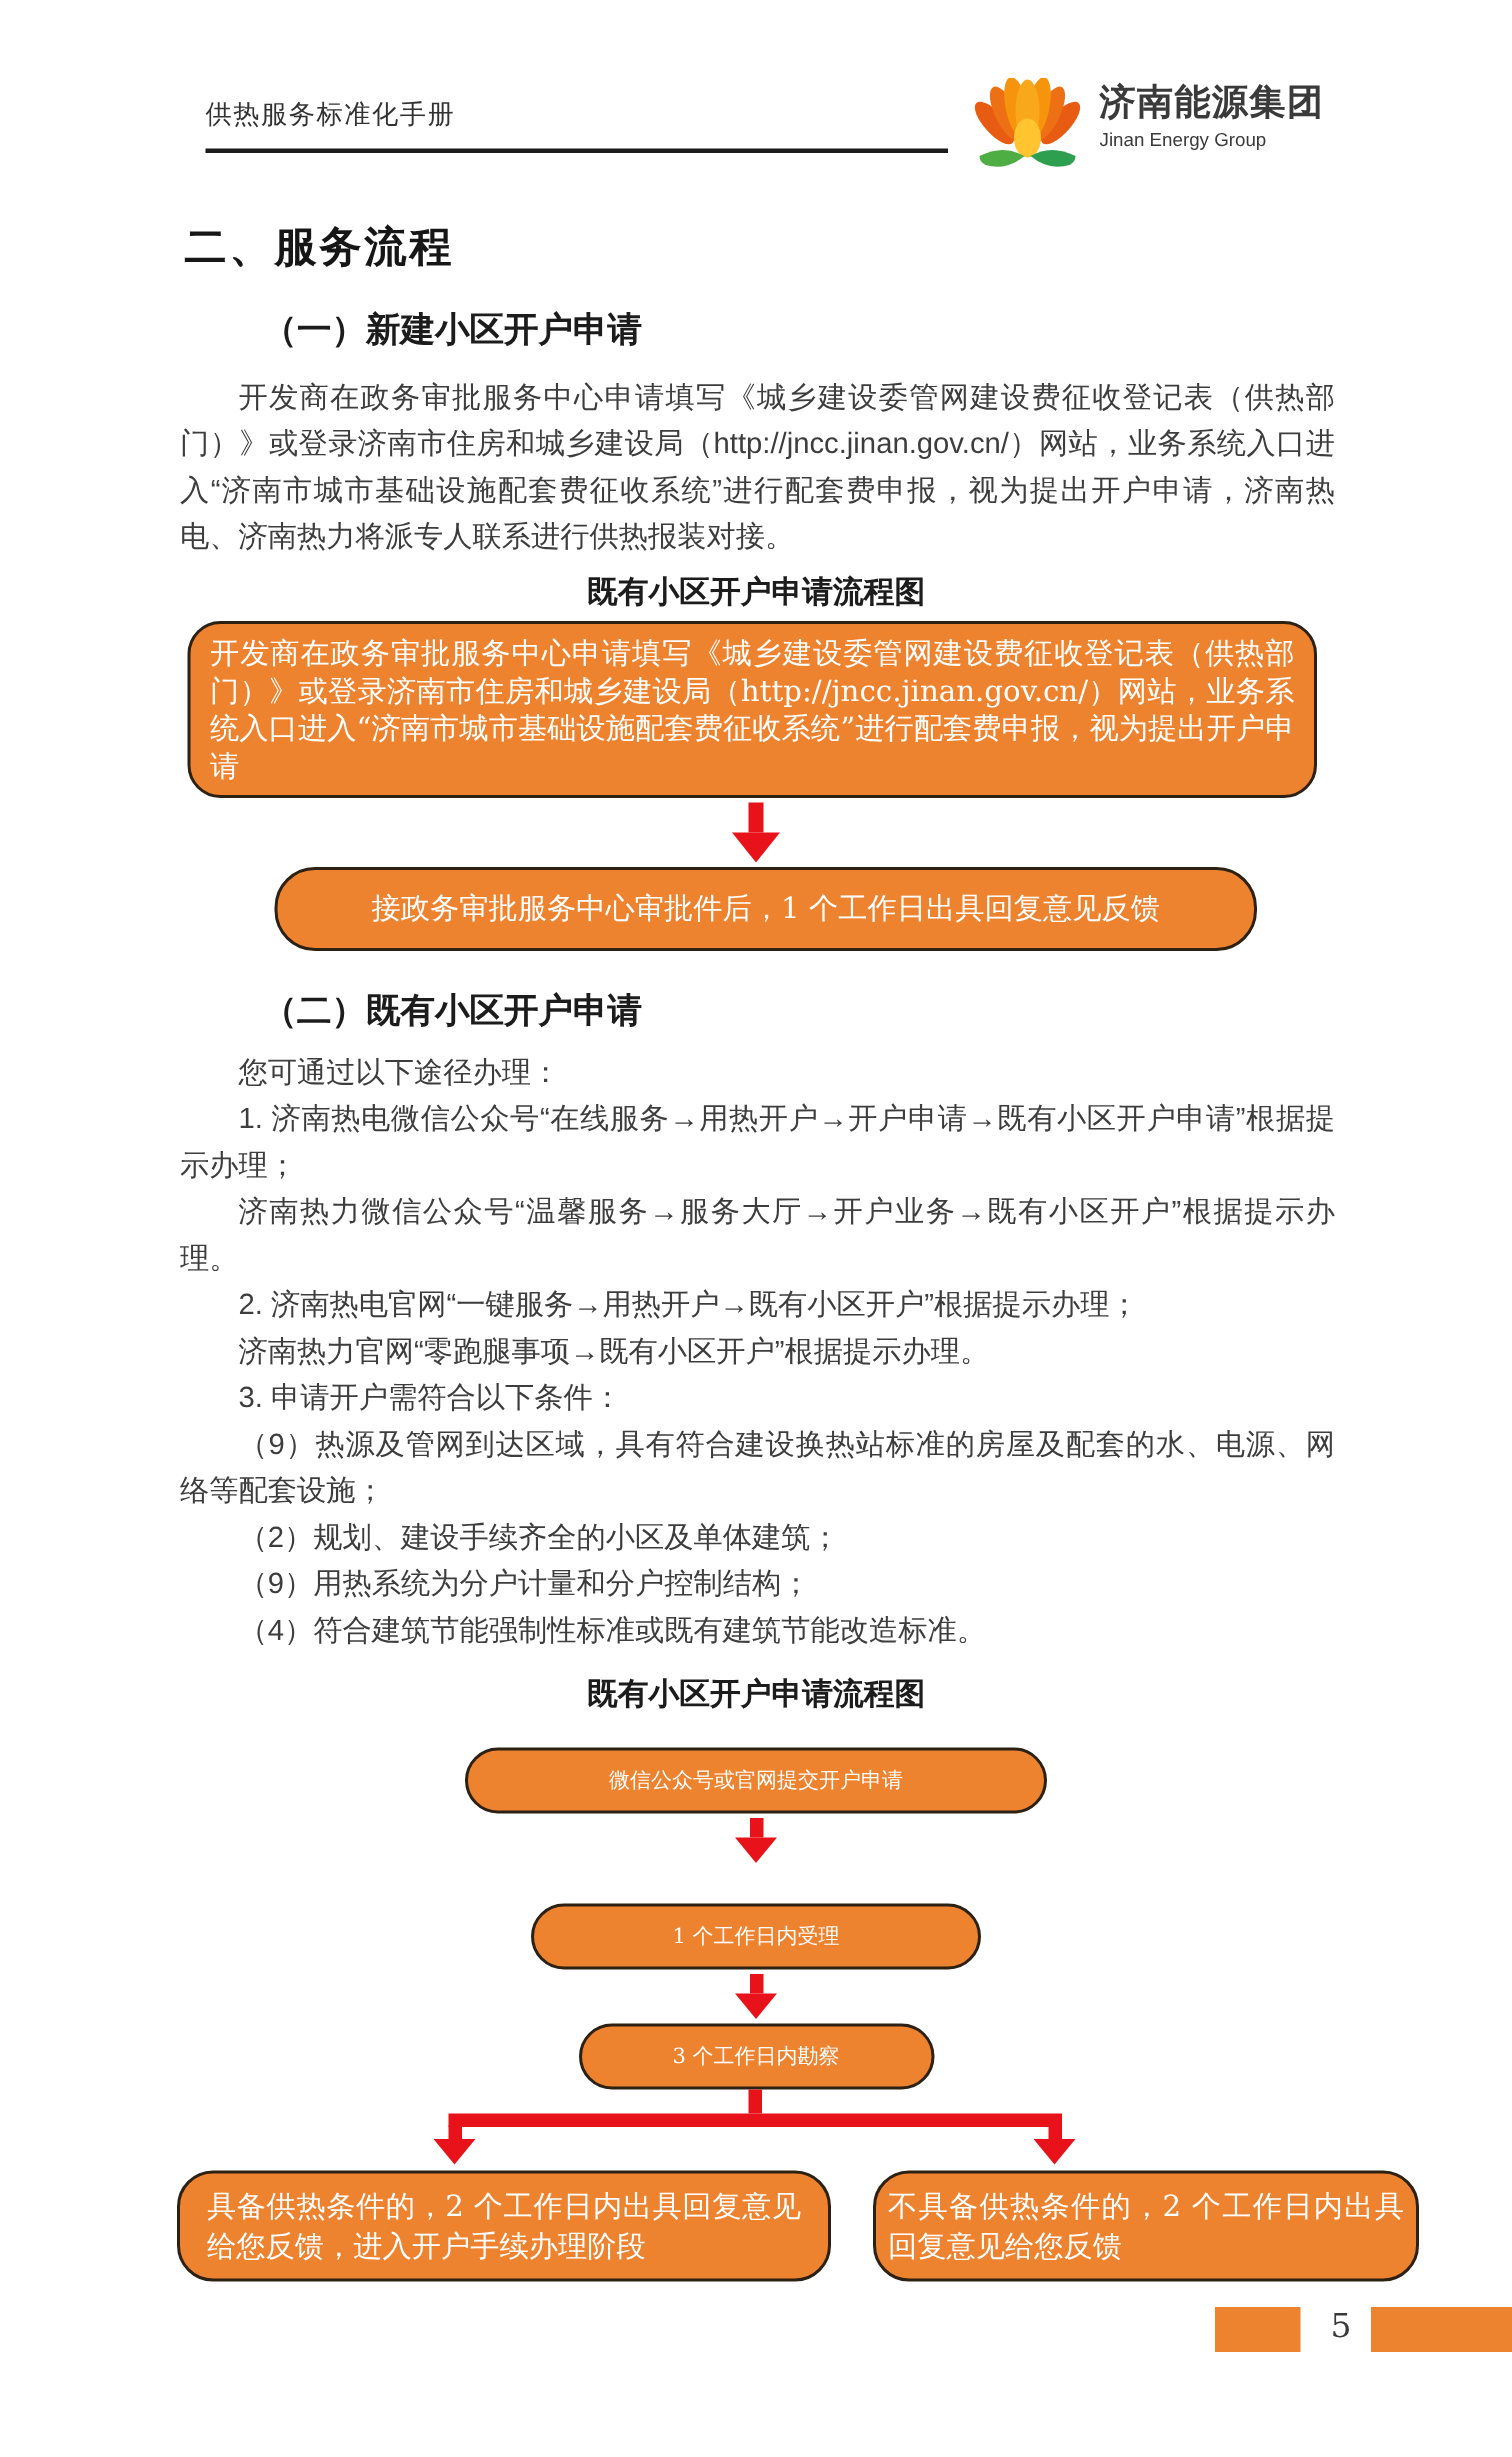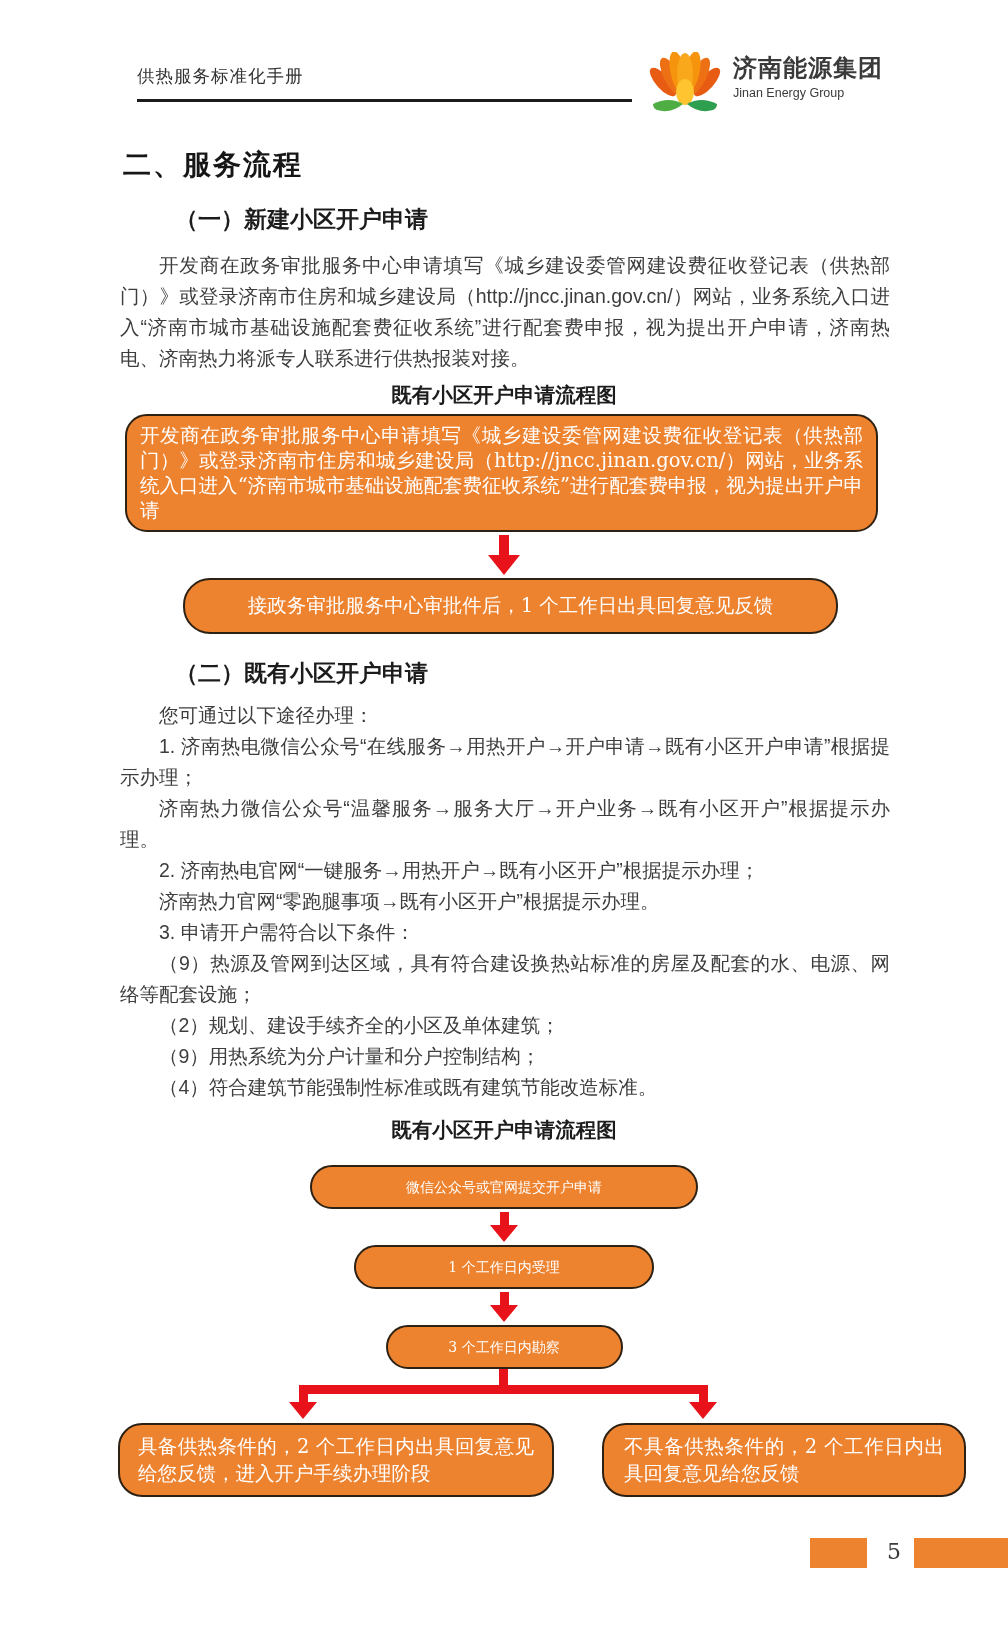--- a/index.html
+++ b/index.html
@@ -68,39 +68,39 @@
 
   
   .chart2 { margin-top:24px; display:flex; flex-direction:column; align-items:center; }
   .fbox-step {
     border-radius:22px;
     padding:7px 0;
     font-size:14px; line-height:26px;
     text-align:center;
   }
   .step-a { width:388px; }
-  .step-b { width:300px; }
+  .step-b { width:300px;margin-top:24px; }
   .step-c { width:237px; }
 
   .branch { position:relative; width:100%; height:52px; }
   .branch .stem   { position:absolute; left:499px; top:0; width:9px; height:16px; background:#E8131A; }
   .branch .hbar   { position:absolute; left:299px; top:16px; width:409px; height:9px; background:#E8131A; }
   .branch .drop-l { position:absolute; left:299px; top:24px; width:9px; height:9px; background:#E8131A; }
   .branch .drop-r { position:absolute; left:699px; top:24px; width:9px; height:9px; background:#E8131A; }
   .branch .head-l { position:absolute; left:289px; top:33px; width:0; height:0; border-left:14px solid transparent; border-right:14px solid transparent; border-top:17px solid #E8131A; }
   .branch .head-r { position:absolute; left:689px; top:33px; width:0; height:0; border-left:14px solid transparent; border-right:14px solid transparent; border-top:17px solid #E8131A; }
 
   .bottom-row { width:100%; display:flex; padding-left:118px; margin-top:2px; }
   .fbox-bottom {
     border-radius:24px;
     font-size:19.5px; line-height:27px;
     text-align:justify;
   }
   .bottom-left  { width:436px; padding:8px 18px; }
-  .bottom-right { width:364px; margin-left:48px; padding:8px 20px; display:flex; align-items:center; }
+  .bottom-right { width:364px; margin-left:28px; padding:8px 8px; display:flex; align-items:center; }
 
   
   .footer-bar { position:absolute; background:#ED822F; height:30px; top:1538px; }
   .footer-bar.left  { left:810px; width:57px; }
   .footer-bar.right { left:914px; width:94px; }
   .page-number { position:absolute; top:1539px; left:876px; width:36px; text-align:center; font-family:"DejaVu Serif", serif; font-size:22px; color:#3a3a3a; }
 </style>
 </head>
 <body>
 

